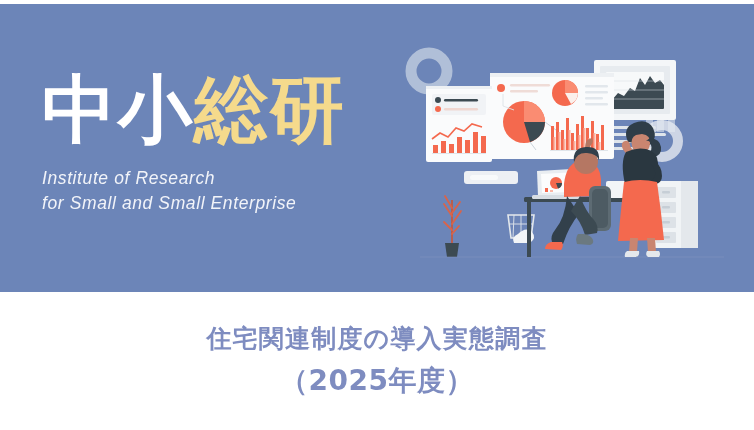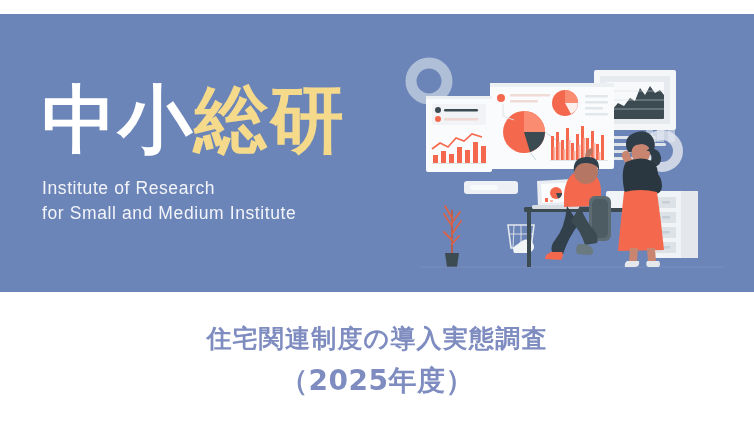--- a/index.html
+++ b/index.html
@@ -17,21 +17,21 @@
     position: relative;
     width: 754px;
     height: 430px;
     background: #ffffff;
   }
 
   
   #hero {
     position: absolute;
     left: 0;
-    top: 14px;
+    top: 4px;
     width: 754px;
     height: 292px;
     background: #6C85B8;
     overflow: hidden;
   }
 
   
   #logo-block {
     position: absolute;
     left: 42px;
@@ -52,21 +52,21 @@
   .wm-gold  { color: #F5DA8C; }
 
   #logo-subtitle {
     margin-top: 20px;
     color: #F2F4F9;
     font-size: 17.5px;
     line-height: 1.42;
     letter-spacing: 0.6px;
     font-weight: 400;
   }
-  #logo-subtitle .sub-line { display: block; white-space: nowrap; }
+  #logo-subtitle .sub-line { display: block; white-space: nowrap; font-style: italic; }
 
   
   #illustration {
     position: absolute;
     left: 404px;
     top: 34px;
     width: 336px;
     height: 225px;
   }
 
@@ -103,21 +103,21 @@
 
 <div id="page">
 
   <div id="hero">
 
     <div id="logo-block">
       <div id="logo-wordmark"><span class="wm-white">中小</span><span class="wm-gold">総研</span></div>
 
       <div id="logo-subtitle">
         <span class="sub-line">Institute of Research</span>
-        <span class="sub-line">for Small and Medium Institute</span>
+        <span class="sub-line">for Small and Small Enterprise</span>
       </div>
     </div>
 
     <div id="illustration">
       <svg width="336" height="225" viewBox="0 0 336 225" xmlns="http://www.w3.org/2000/svg">
         <defs>
           <clipPath id="clipLine">
             <rect x="202" y="34" width="58" height="37" rx="1"></rect>
           </clipPath>
           <clipPath id="clipDash">

